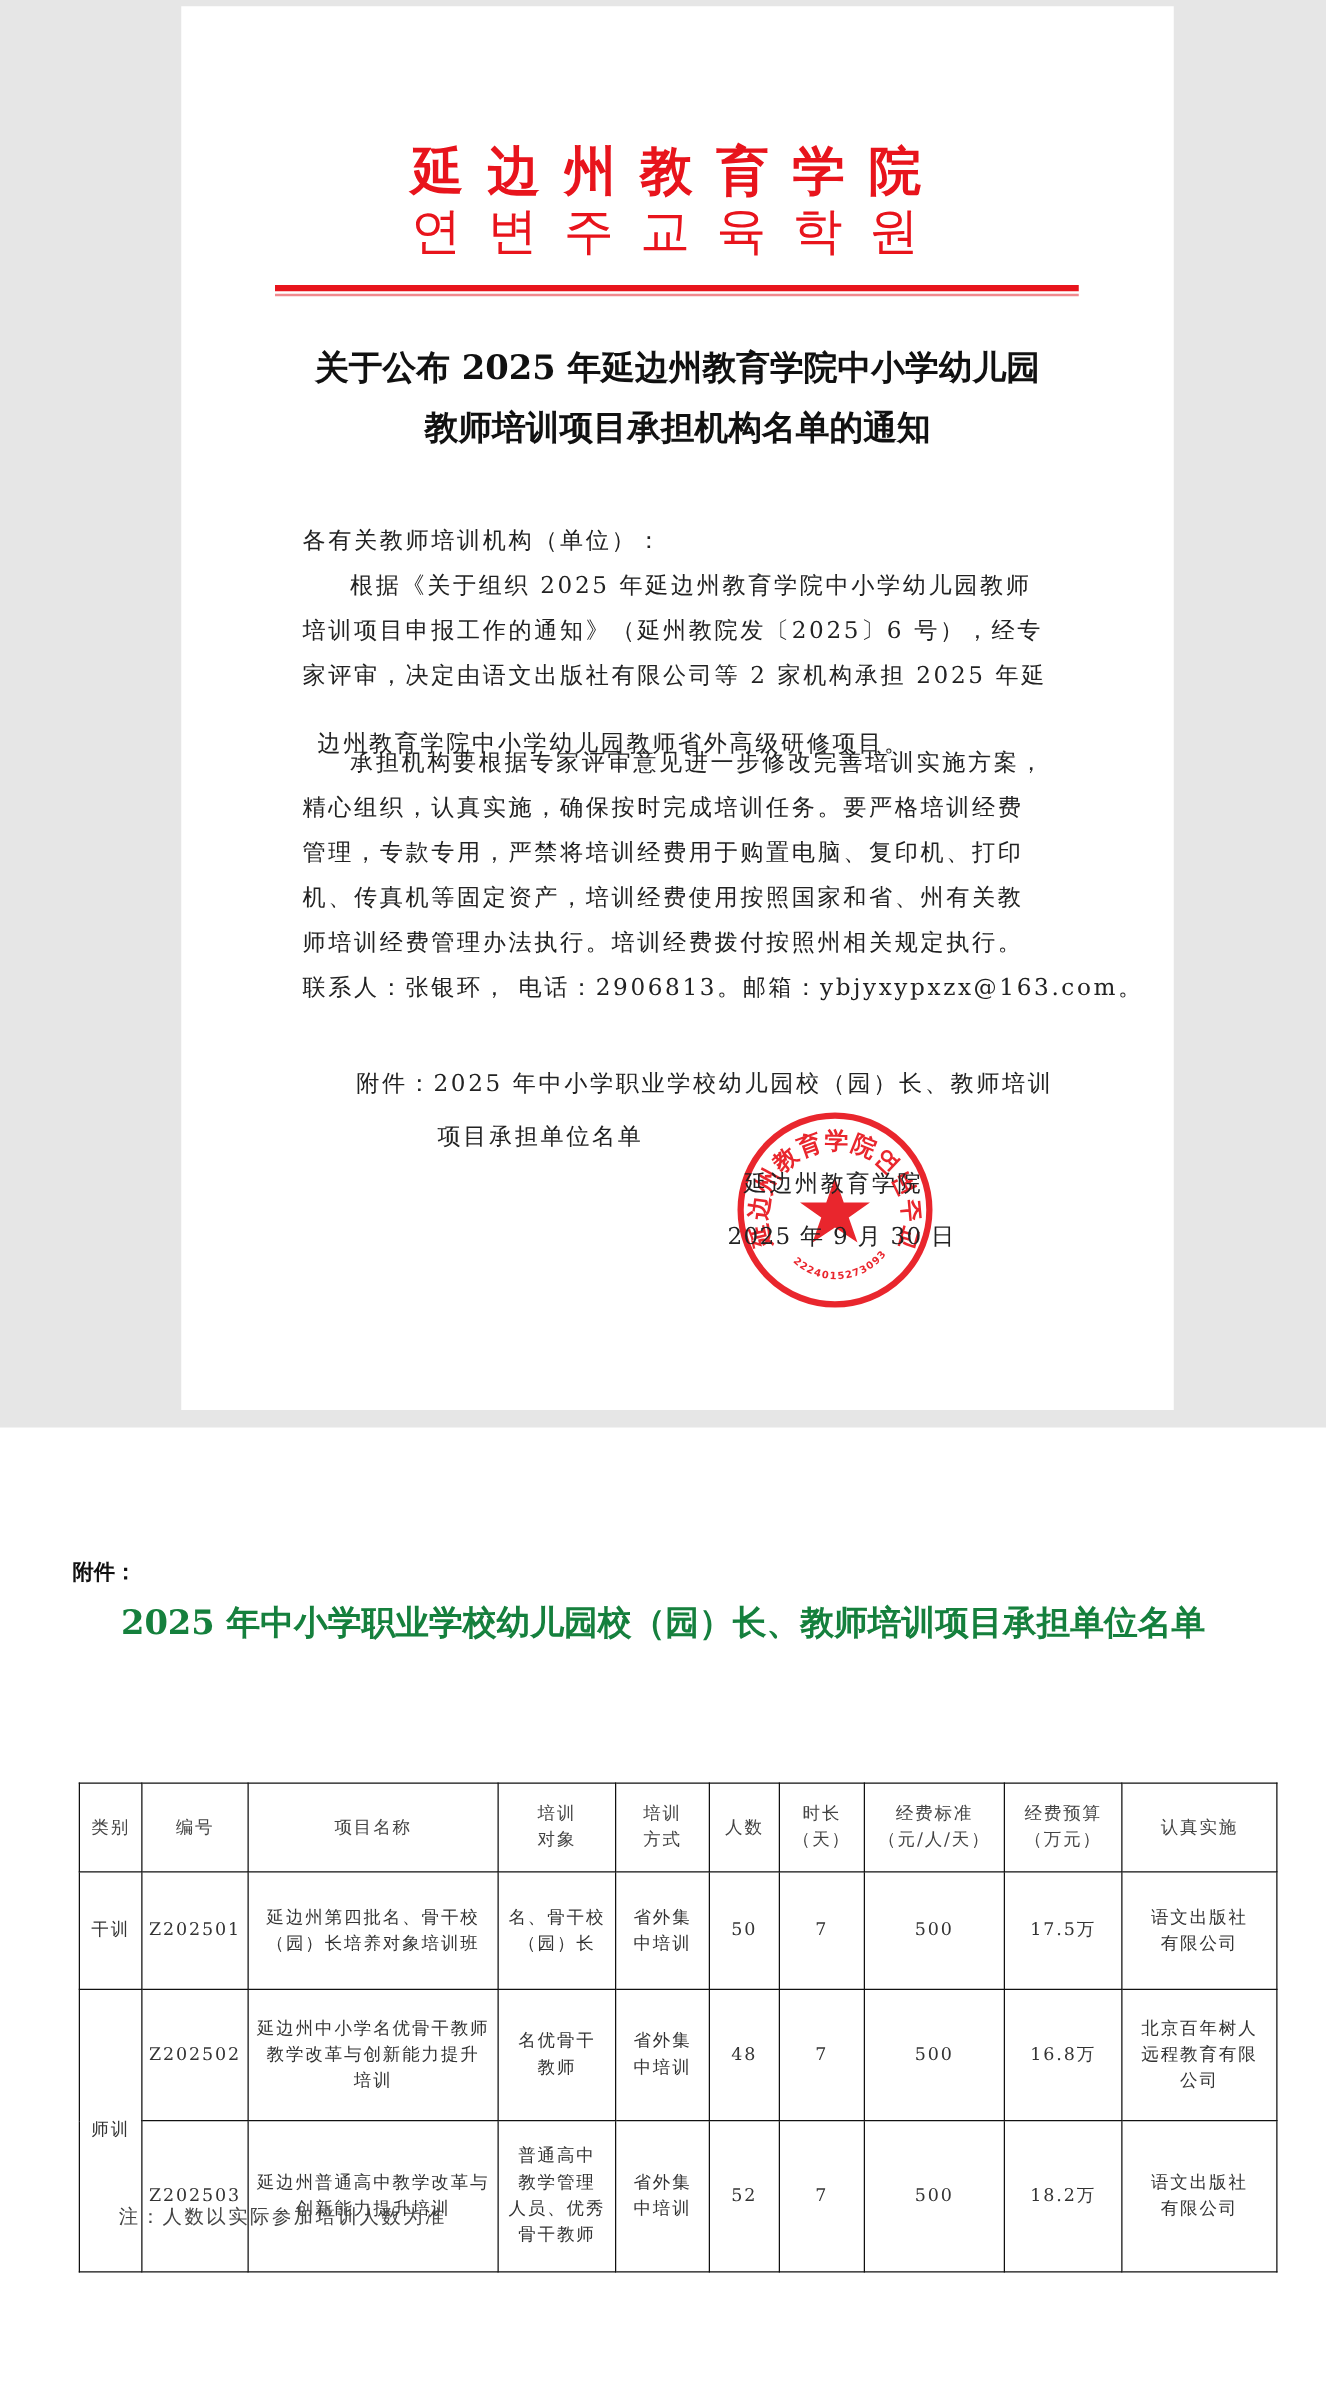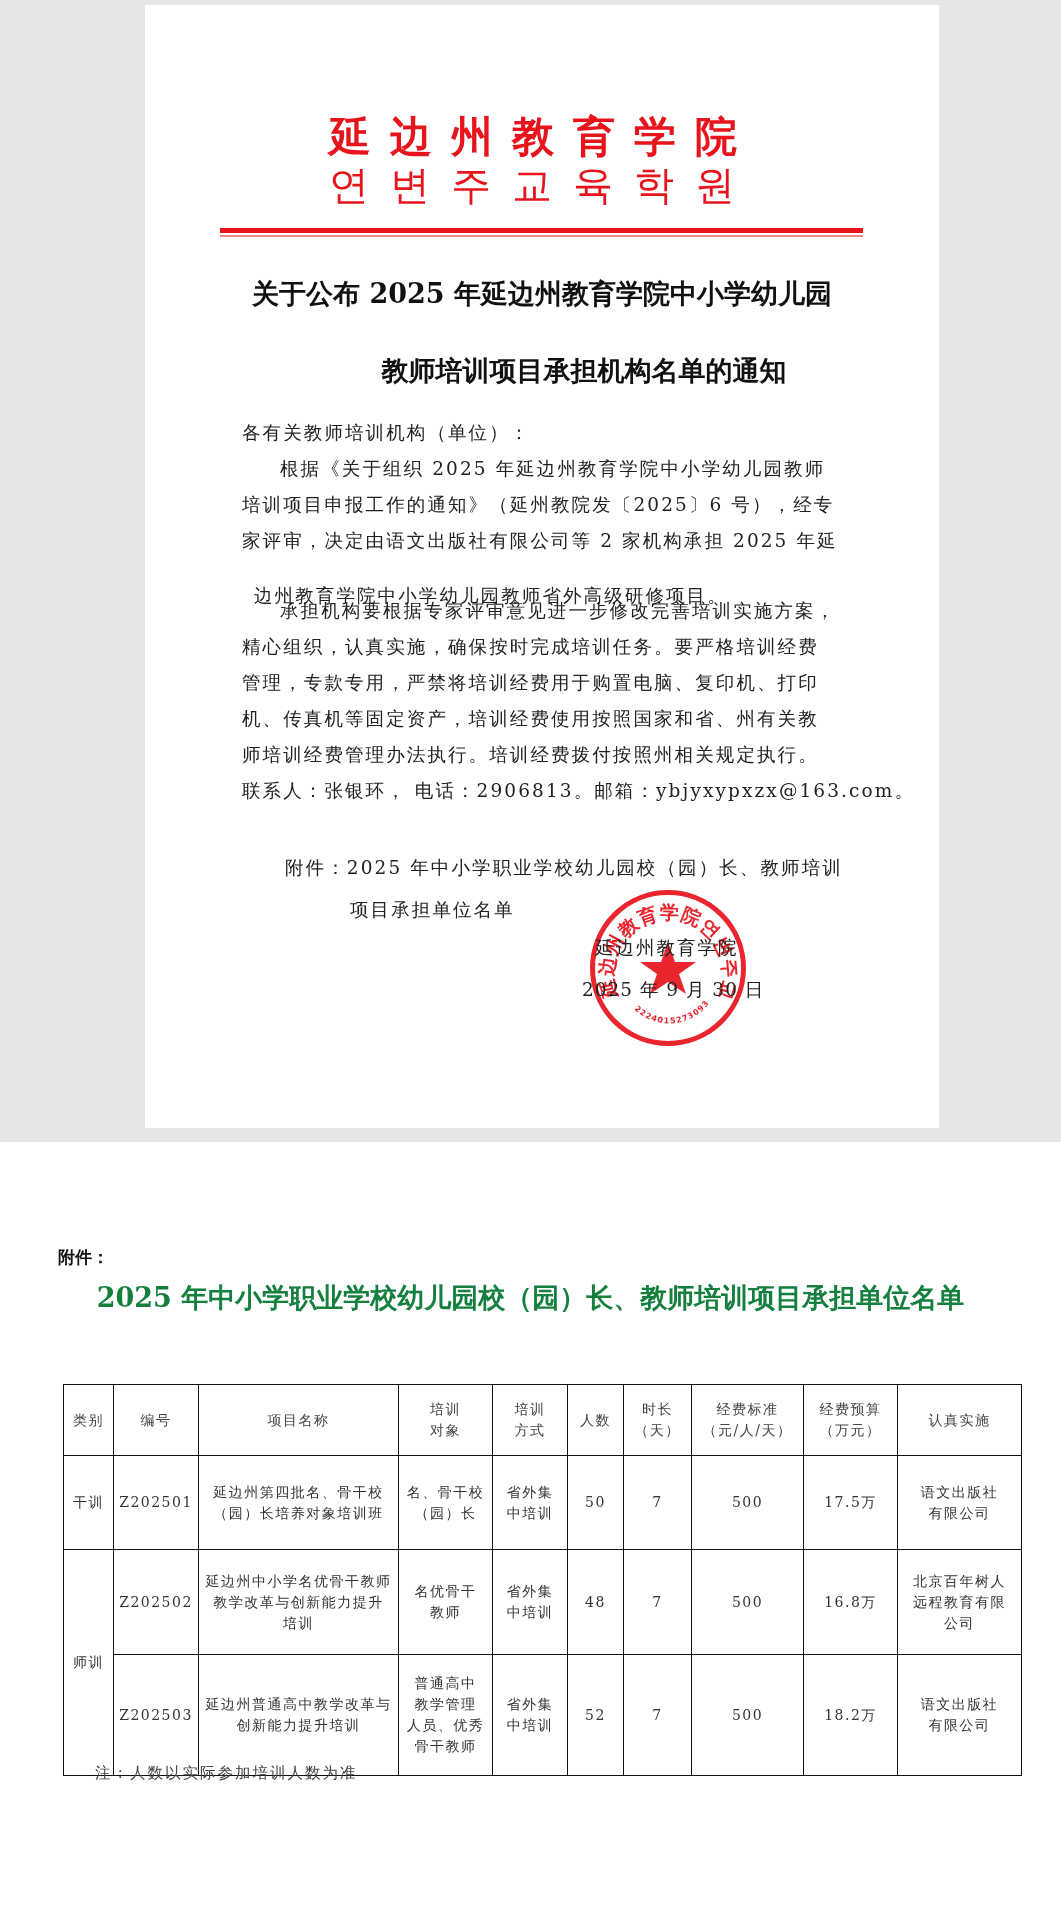--- a/index.html
+++ b/index.html
@@ -57,21 +57,21 @@
   .attach-label {
     left: 58px; top: 1246px; font-size: 17px; font-weight: bold;
     font-family: Liberation Mono, monospace; color: #111;
   }
   .attach-title {
     left: 0px; top: 1280px; width: 1061px; text-align: center;
     font-size: 27px; font-weight: bold; color: #15803d; font-family: "DejaVu Serif", serif;
   }
 
   table.roster {
-    position: absolute; left: 63px; top: 1384px;
+    position: absolute; left: 63px; top: 1426px;
     border-collapse: collapse; table-layout: fixed;
     font-size: 14px; color: #333; font-family: "DejaVu Serif", serif;
   }
   table.roster td, table.roster th {
     border: 1.5px solid #111; text-align: center; vertical-align: middle;
     font-weight: normal; padding: 0 4px; line-height: 21px; letter-spacing: 1.5px;
   }
   table.roster th { color: #444; }
   .note { left: 95px; top: 1763px; font-size: 15.5px; color: #444; letter-spacing: 2px; }
 </style>
@@ -80,21 +80,21 @@
 
 <div class="grey-band"></div>
 <div class="page"></div>
 
 <div class="abs mast-cn">延边州教育学院</div>
 <div class="abs mast-ko">연변주교육학원</div>
 <div class="abs rule-thick"></div>
 <div class="abs rule-thin"></div>
 
 <div class="abs doc-title" style="top:276px;">关于公布 2025 年延边州教育学院中小学幼儿园</div>
-<div class="abs doc-title" style="top:353px;padding-left:42px;">教师培训项目承担机构名单的通知</div>
+<div class="abs doc-title" style="top:324px;">教师培训项目承担机构名单的通知</div>
 
 <div class="abs body-line" style="top:415px;">各有关教师培训机构（单位）：</div>
 <div class="abs body-line indent" style="top:451px;">根据《关于组织 2025 年延边州教育学院中小学幼儿园教师</div>
 <div class="abs body-line" style="top:487px;">培训项目申报工作的通知》（延州教院发〔2025〕6 号），经专</div>
 <div class="abs body-line" style="top:523px;">家评审，决定由语文出版社有限公司等 2 家机构承担 2025 年延</div>
 <div class="abs body-line" style="top:578px;margin-left:12px;">边州教育学院中小学幼儿园教师省外高级研修项目。</div>
 
 <div class="abs body-line indent" style="top:593px;">承担机构要根据专家评审意见进一步修改完善培训实施方案，</div>
 <div class="abs body-line" style="top:629px;">精心组织，认真实施，确保按时完成培训任务。要严格培训经费</div>
 <div class="abs body-line" style="top:665px;">管理，专款专用，严禁将培训经费用于购置电脑、复印机、打印</div>

